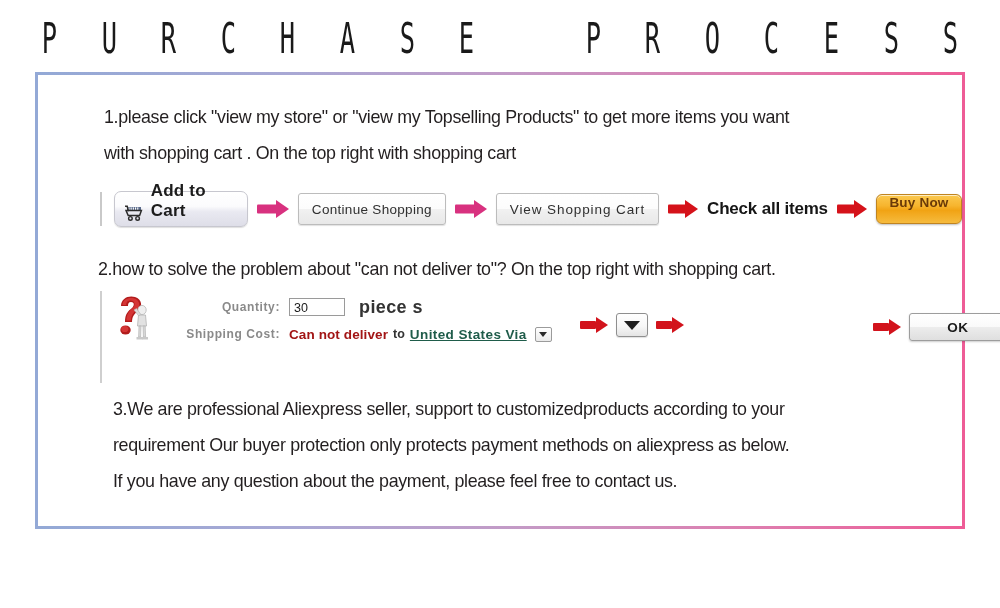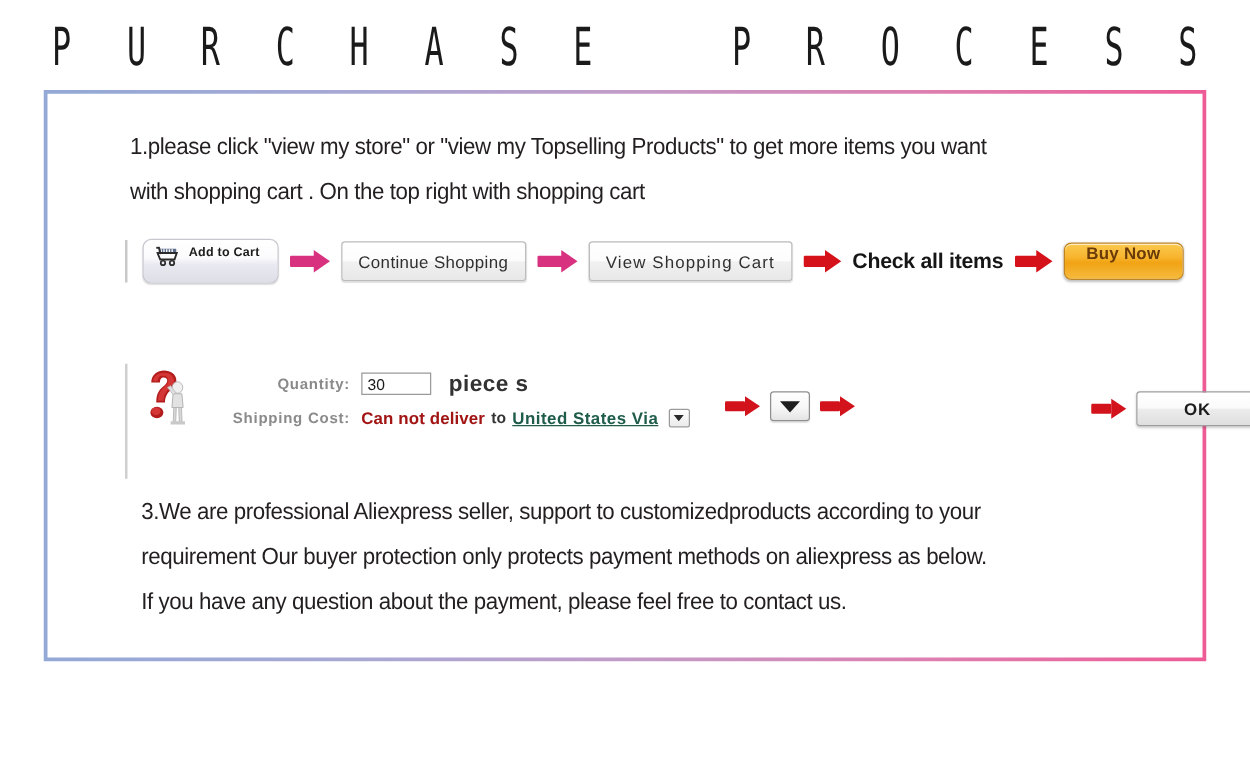--- a/index.html
+++ b/index.html
@@ -92,28 +92,28 @@
   }
   .vbar-left {
     width: 2px;
     height: 34px;
     background: #c9c9c9;
     margin-right: 12px;
   }
 
   .btn-add-cart {
     display: inline-flex;
-    align-items: flex-start;
+    align-items: flex-end;
     gap: 7px;
     padding: 5px 14px 5px 10px;
     border: 1px solid #c7c7cf;
     border-radius: 7px;
     background: linear-gradient(to bottom, #ffffff 0%, #fbfbfd 42%, #e9e9f1 58%, #dedee8 100%);
     box-shadow: 0 1px 1px rgba(0,0,0,0.13), inset 0 1px 0 #ffffff;
-    font-size: 10px;
+    font-size: 17px;
     font-weight: bold;
     color: #1c1c1c;
     letter-spacing: 0.2px;
     height: 24px;
   }
   .cart-glyph {
     width: 19px;
     height: 16px;
     position: relative;
     display: inline-block;
@@ -477,20 +477,23 @@
       <span class="arrow arrow-red">
         <span class="shaft"></span>
           <span class="head"></span>
       </span>
 
       <div class="btn-buy-now">
         <span>Buy Now</span>
       </div>
     </div>
 
+    <div class="para" id="para2">
+      <span class="squish">2.how to solve the problem about "can not deliver to"?  On the top right with shopping cart.</span>
+    </div>
 
     <div class="flow-row-2">
       <div class="panel-vbar"></div>
 
       <span class="q-icon">
         <svg width="50" height="52" viewBox="0 0 50 52">
           <path d="M9 13 C9 5, 17 2, 23 4 C30 6, 31 14, 26 18 C22 21, 20 24, 20 29 L13 29 C13 21, 16 18, 20 15 C23 12, 22 9, 19 9 C16.5 9, 16 11, 16 13 Z" fill="#b21c1c"></path>
           <path d="M10.5 12 C10.5 6.5, 17 4, 22.3 5.6 C28 7.4, 28.8 13.6, 24.6 17 C20.8 20, 18.8 23, 18.8 27.6 L14.4 27.6 C14.4 21.3, 17.2 18.2, 20.6 15.3 C24 12.4, 22.8 7.6, 18.6 7.6 C15 7.6, 14.2 10, 14.2 12 Z" fill="#d43535"></path>
           <ellipse cx="13.5" cy="37" rx="5.2" ry="4.6" fill="#b21c1c"></ellipse>
           <ellipse cx="12.8" cy="36" rx="3.6" ry="3.1" fill="#d43535"></ellipse>

